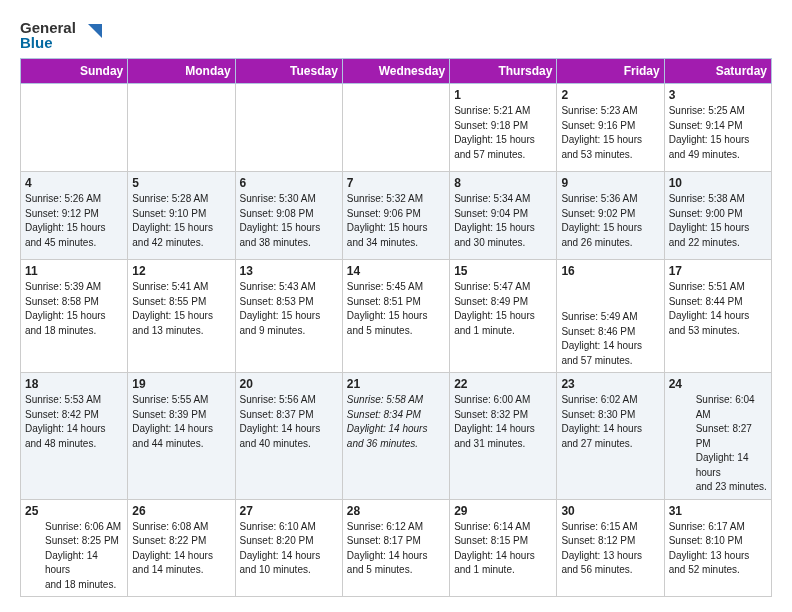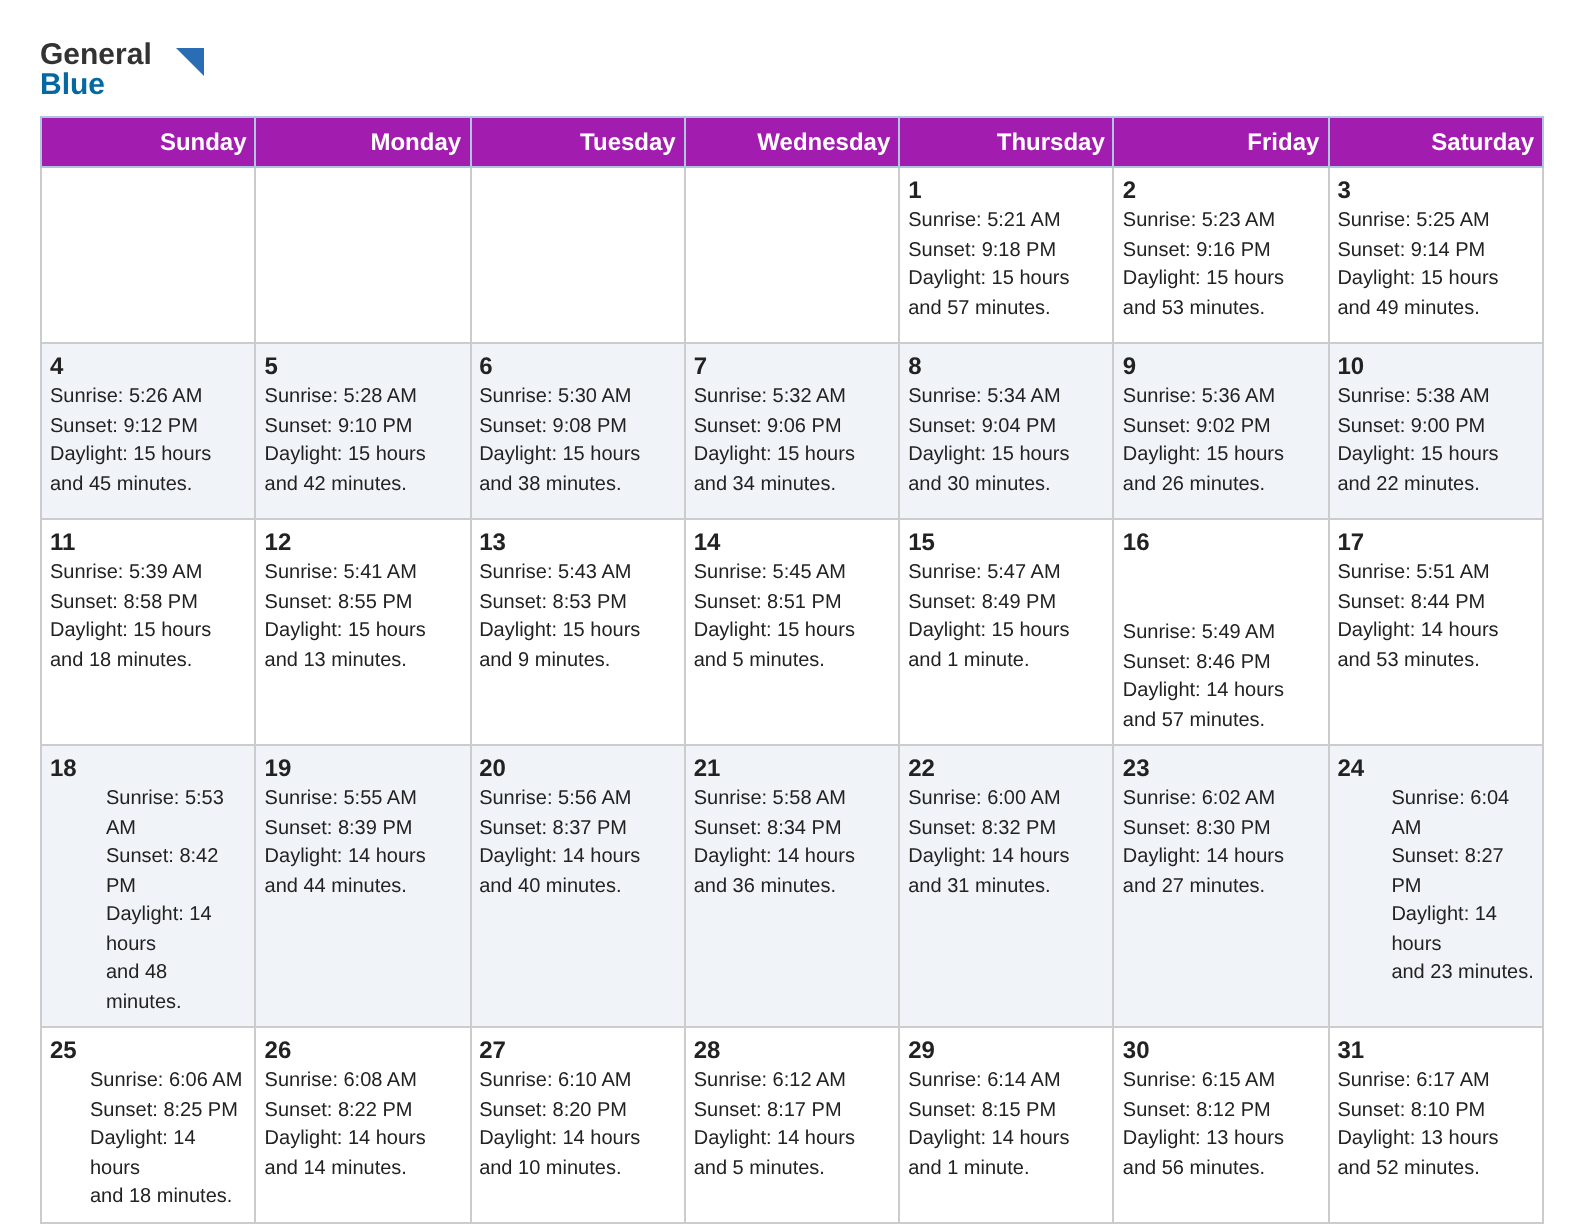--- a/index.html
+++ b/index.html
@@ -233,42 +233,42 @@
           <div class="day-number">17</div>
           <div class="day-info" style="white-space: pre-line;">Sunrise: 5:51 AM
 Sunset: 8:44 PM
 Daylight: 14 hours
 and 53 minutes.</div>
         </td>
       </tr>
       <tr>
         <td>
           <div class="day-number">18</div>
-          <div class="day-info" style="white-space: pre-line; margin-left: 28px;">Sunrise: 5:53 AM
+          <div class="day-info" style="white-space: pre-line;">Sunrise: 5:53 AM
 Sunset: 8:42 PM
 Daylight: 14 hours
 and 48 minutes.</div>
         </td>
         <td>
           <div class="day-number">19</div>
           <div class="day-info" style="white-space: pre-line;">Sunrise: 5:55 AM
 Sunset: 8:39 PM
 Daylight: 14 hours
 and 44 minutes.</div>
         </td>
         <td>
           <div class="day-number">20</div>
           <div class="day-info" style="white-space: pre-line;">Sunrise: 5:56 AM
 Sunset: 8:37 PM
 Daylight: 14 hours
 and 40 minutes.</div>
         </td>
         <td>
           <div class="day-number">21</div>
-          <div class="day-info" style="white-space: pre-line;">Sunrise: 5:58 AM
+          <div class="day-info" style="white-space: pre-line; font-style: italic;">Sunrise: 5:58 AM
 Sunset: 8:34 PM
 Daylight: 14 hours
 and 36 minutes.</div>
         </td>
         <td>
           <div class="day-number">22</div>
           <div class="day-info" style="white-space: pre-line;">Sunrise: 6:00 AM
 Sunset: 8:32 PM
 Daylight: 14 hours
 and 31 minutes.</div>

